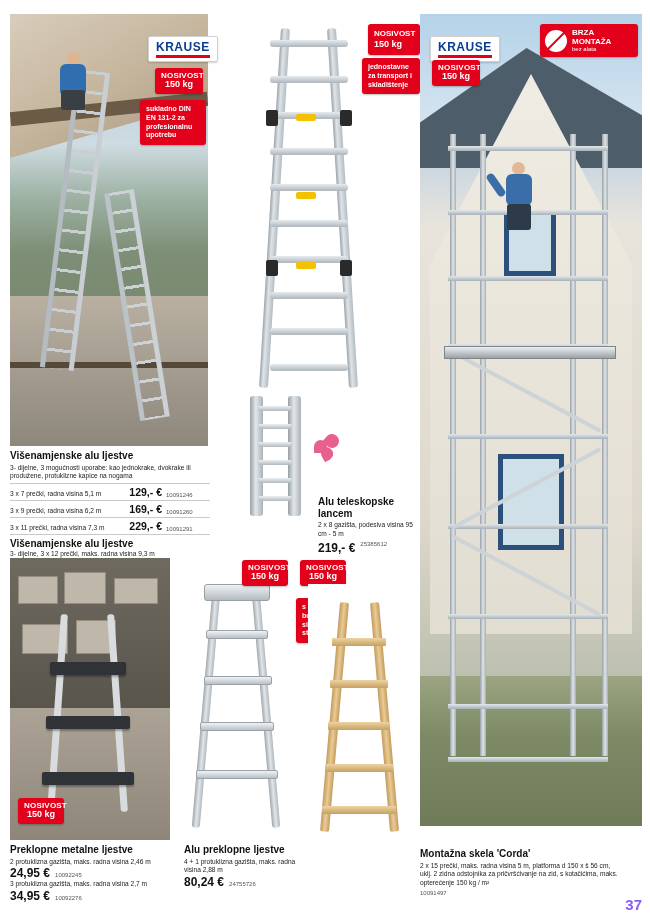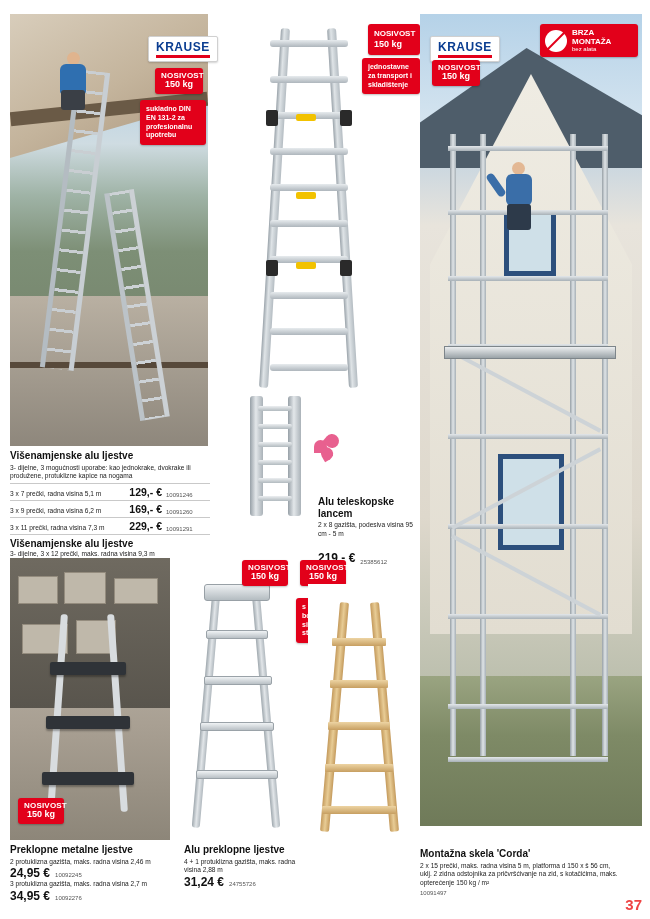--- a/index.html
+++ b/index.html
@@ -51,21 +51,21 @@
   .price { font-size:12px; font-weight:bold; color:#111; }
   .artno { font-size:6px; color:#555; }
 
   .rowline { display:flex; align-items:flex-end; justify-content:space-between; gap:4px; }
   .rowline .lbl { font-size:6.6px; color:#222; line-height:1.3; flex:1; }
   .rowline .pr  { font-size:10.5px; font-weight:bold; white-space:nowrap; }
   .rowline .an  { font-size:6px; color:#555; white-space:nowrap; width:44px; text-align:left;}
 
   .pagenum {
     position:absolute; right:8px; bottom:6px;
-    font-size:15px; font-weight:bold; color:#ef4444;
+    font-size:15px; font-weight:bold; color:#8b5cf6;
   }
 
   
   .bigprice {
     position:absolute; background:#e2001a; color:#fff;
     display:flex; align-items:center; justify-content:center;
     border-radius:3px;
   }
   .bigprice .num { font-size:46px; font-weight:bold; font-style:italic; letter-spacing:-1px; }
   .bigprice .cur { font-size:18px; font-weight:bold; font-style:italic; margin-left:2px; }
@@ -447,21 +447,21 @@
     <div class="prod-desc">3- dijelne, 3 x 12 prečki, maks. radna visina 9,3 m</div>
     <div style="display:flex; align-items:baseline; gap:6px; margin-top:1px;">
       <span class="price">379,- €</span>
       <span class="artno">25695348</span>
     </div>
   </div>
 
   <div style="position:absolute; left:318px; top:496px; width:96px;">
     <div class="prod-title">Alu teleskopske lancem</div>
     <div class="prod-desc" style="margin-top:2px;">2 x 8 gazišta, podesiva visina 95 cm - 5 m</div>
-    <div style="display:flex; align-items:flex-end; gap:5px; margin-top:12px;">
+    <div style="display:flex; align-items:flex-start; gap:5px; margin-top:2px;">
       <span class="price">219,- €</span>
       <span class="artno">25385612</span>
     </div>
   </div>
 
   <div class="photo" id="photo-stepstool">
     <div class="shelfbg"></div>
     <div class="box" style="left:8px; top:18px; width:40px; height:28px;"></div>
     <div class="box" style="left:54px; top:14px; width:42px; height:32px;"></div>
     <div class="box" style="left:104px; top:20px; width:44px; height:26px;"></div>
@@ -522,21 +522,21 @@
     <div style="display:flex; align-items:baseline; gap:5px;">
       <span class="price">34,95 €</span>
       <span class="artno">10092276</span>
     </div>
   </div>
 
   <div style="position:absolute; left:184px; top:844px; width:116px;">
     <div class="prod-title">Alu preklopne ljestve</div>
     <div class="prod-desc" style="margin-top:2px;">4 + 1 protuklizna gazišta, maks. radna visina 2,88 m</div>
     <div style="display:flex; align-items:baseline; gap:5px;">
-      <span class="price">31,24 €</span>
+      <span class="price">80,24 €</span>
       <span class="artno">24755726</span>
     </div>
   </div>
 
 
   <div style="position:absolute; left:420px; top:848px; width:200px;">
     <div class="prod-title">Montažna skela 'Corda'</div>
     <div class="prod-desc" style="margin-top:2px;">2 x 15 prečki, maks. radna visina 5 m, platforma d 150 x š 56 cm, uklj. 2 zidna odstojnika za pričvršćivanje na zid, s kotačićima, maks. opterećenje 150 kg / m²</div>
     <div class="artno" style="margin-top:2px;">10091497</div>
   </div>

